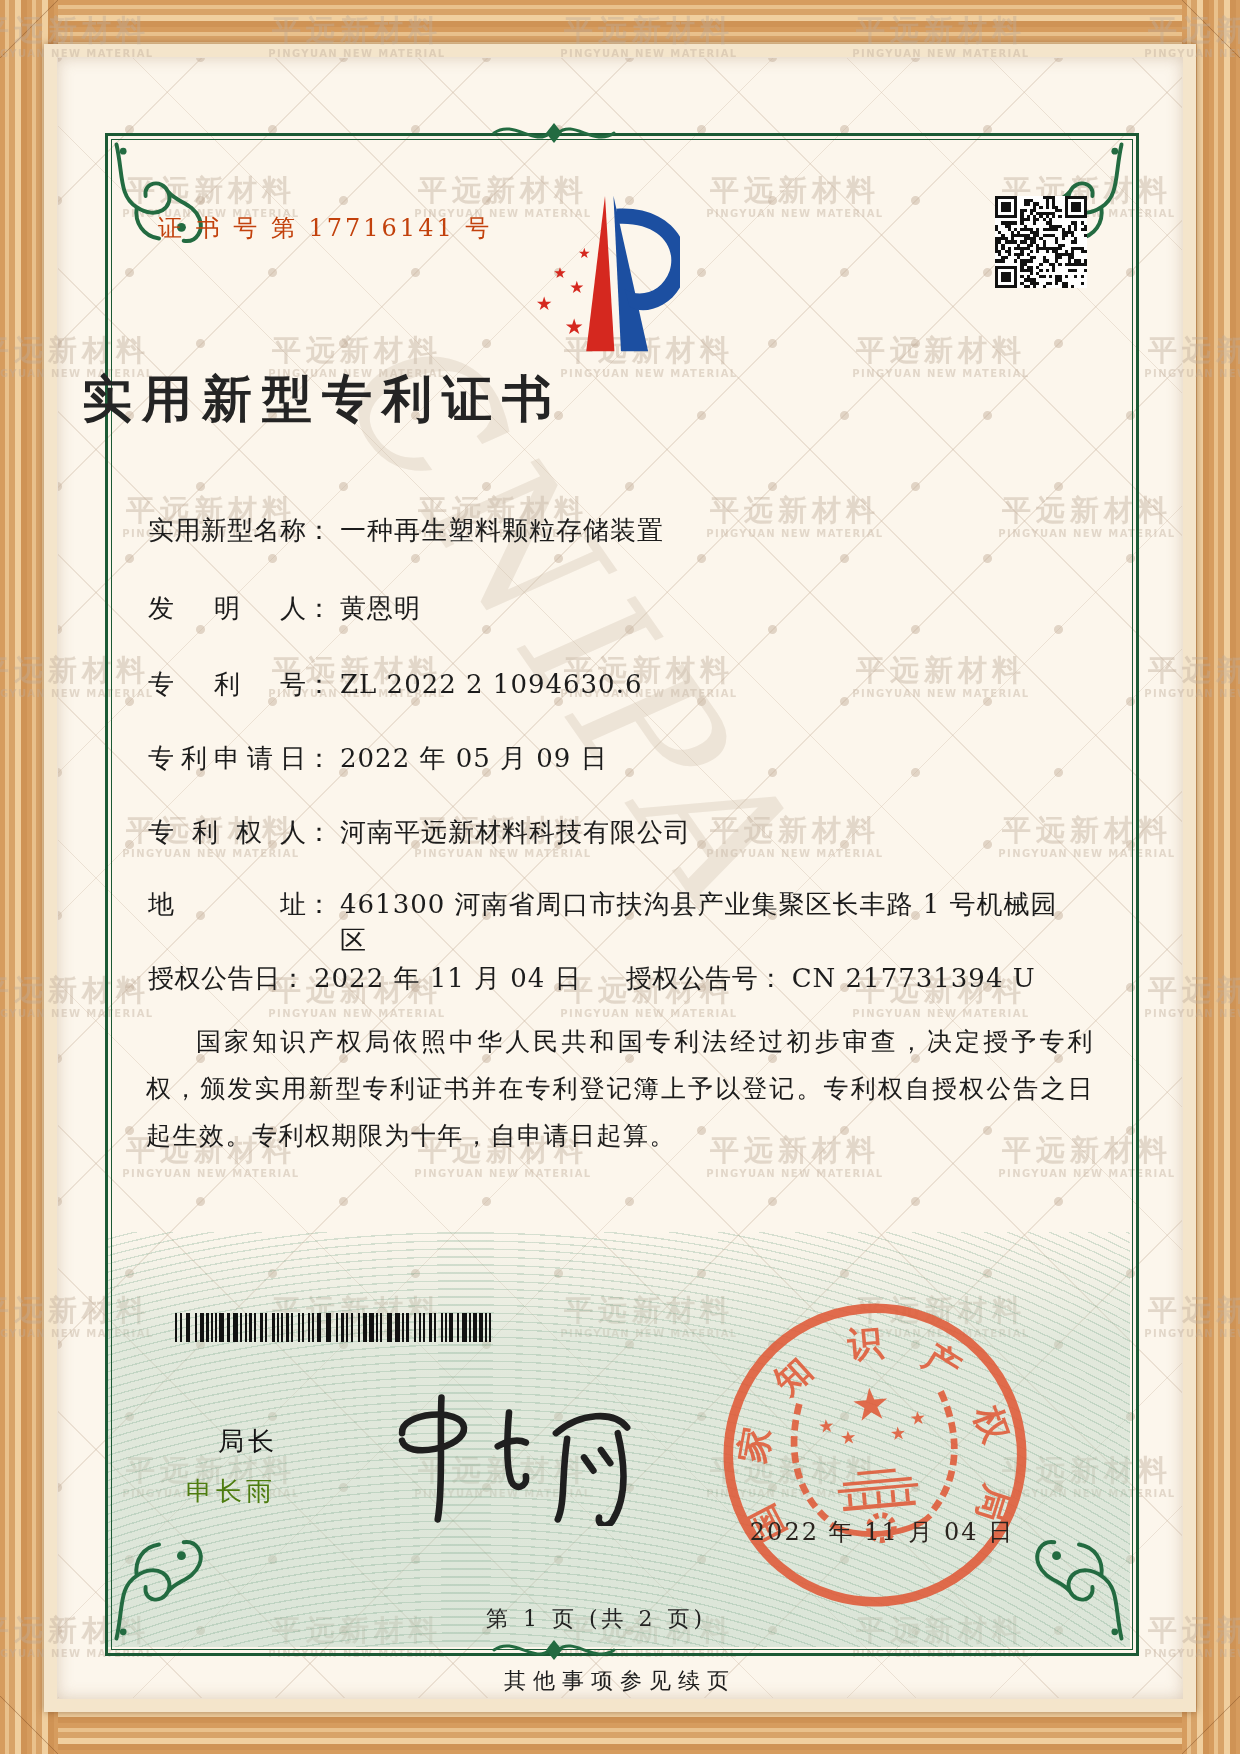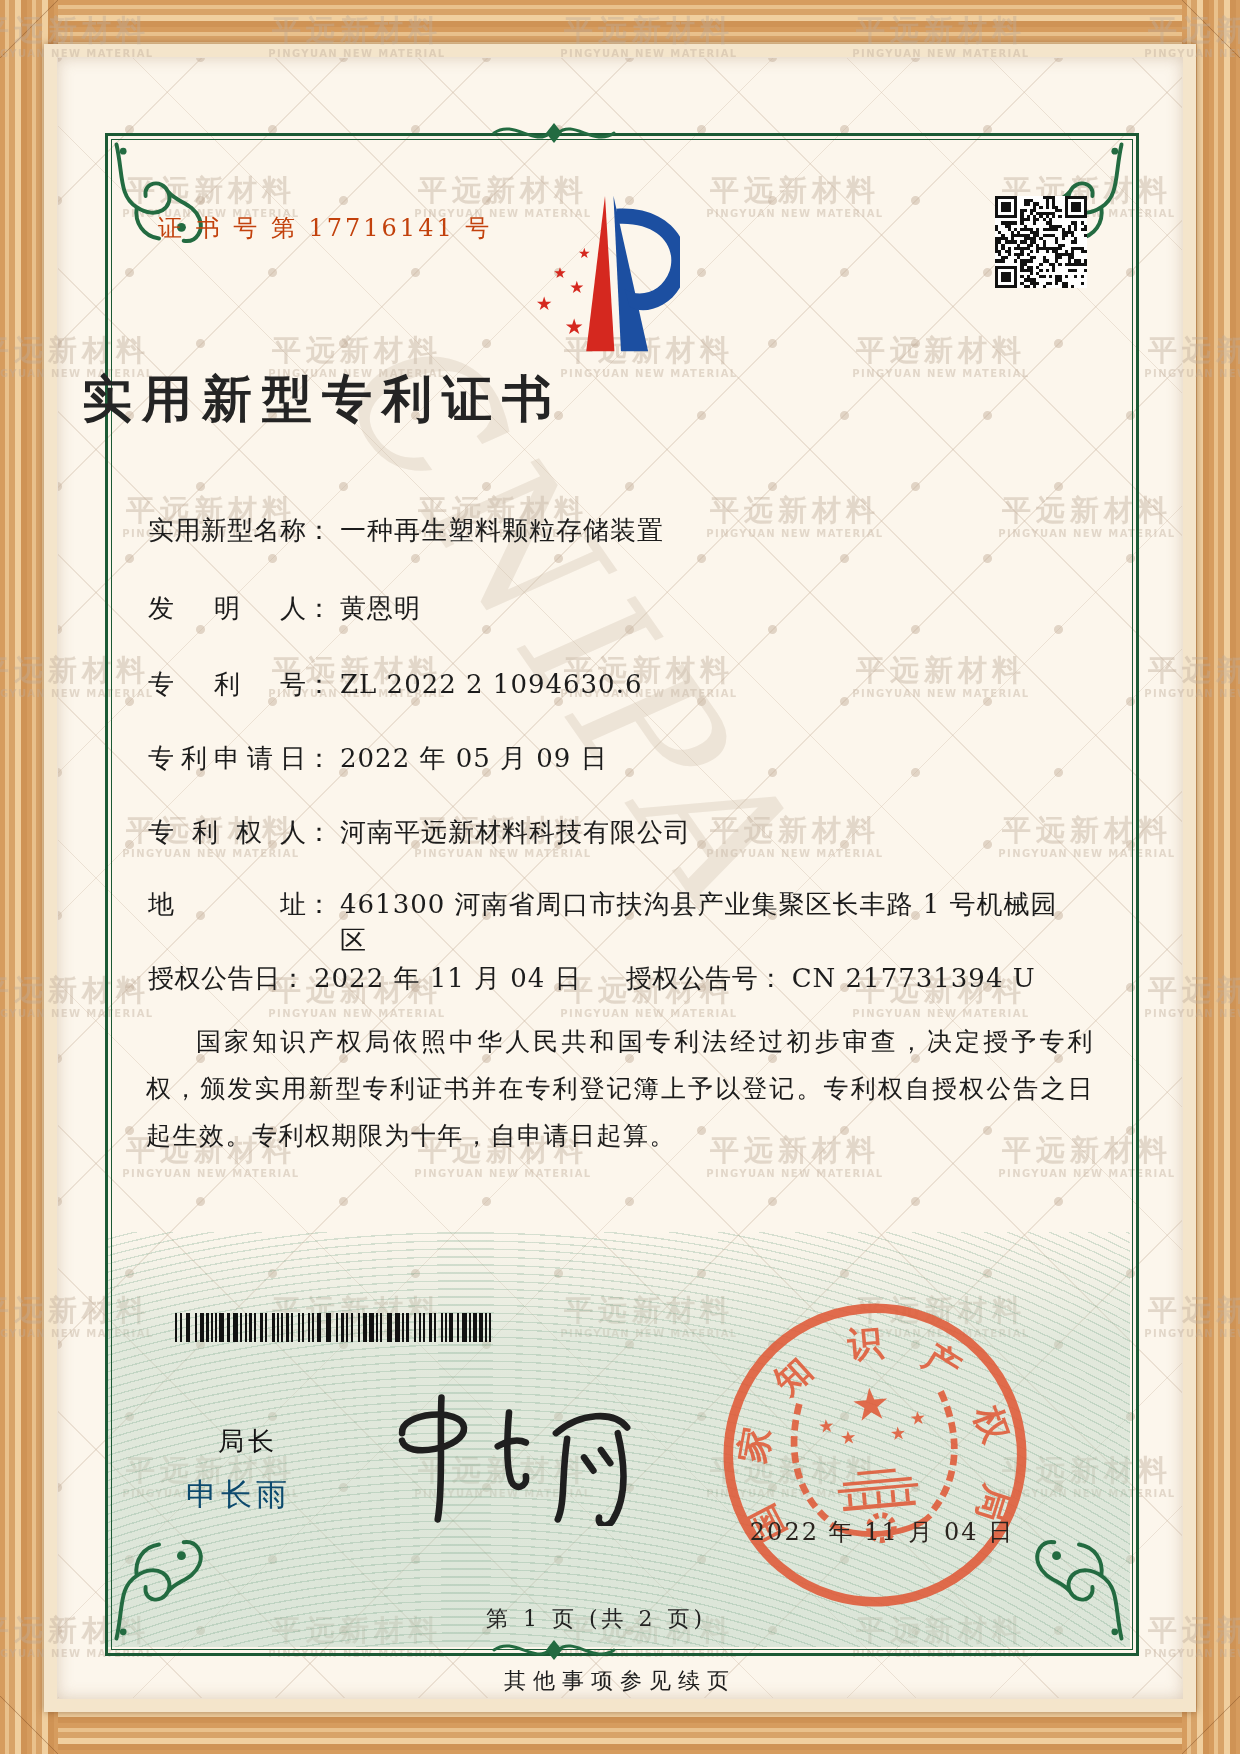--- a/index.html
+++ b/index.html
@@ -74,21 +74,21 @@
   .pair2{display:inline-block;margin-left:44px;}
   .pair2 .flabel{width:132px;}
 
   .legal{position:absolute;z-index:9;left:146px;top:1018px;width:948px;font-size:25px;line-height:47px;
          text-align:justify;color:#1b1b1b;letter-spacing:1.5px;}
   .legal p{margin:0;text-indent:2em;}
 
   .barcode{position:absolute;z-index:9;left:175px;top:1313px;}
   .offtitle{position:absolute;z-index:9;left:186px;top:1424px;font-size:26px;color:#141414;
             font-family:"DejaVu Sans","Liberation Sans",sans-serif;letter-spacing:4px;margin-left:32px;}
-  .offname{position:absolute;z-index:9;left:186px;top:1474px;font-size:31px;color:#0c4a6e;
+  .offname{position:absolute;z-index:9;left:186px;top:1474px;font-size:26px;color:#4d7c0f;
            font-family:"DejaVu Sans","Liberation Sans",sans-serif;letter-spacing:4px;text-align:right;}
   .sig{position:absolute;z-index:10;left:368px;top:1390px;}
 
   .seal{position:absolute;z-index:10;left:712px;top:1292px;opacity:.88;transform:rotate(-5deg);}
   .sealChar{font-size:37px;font-weight:bold;fill:#e05a38;text-anchor:middle;}
   .sealShape{fill:#e05a38;}
   .sealStroke{fill:none;stroke:#e05a38;}
   .sealdate{position:absolute;z-index:11;left:732px;width:300px;top:1516px;text-align:center;
             font-size:24px;color:#2a241f;letter-spacing:2px;}
 

